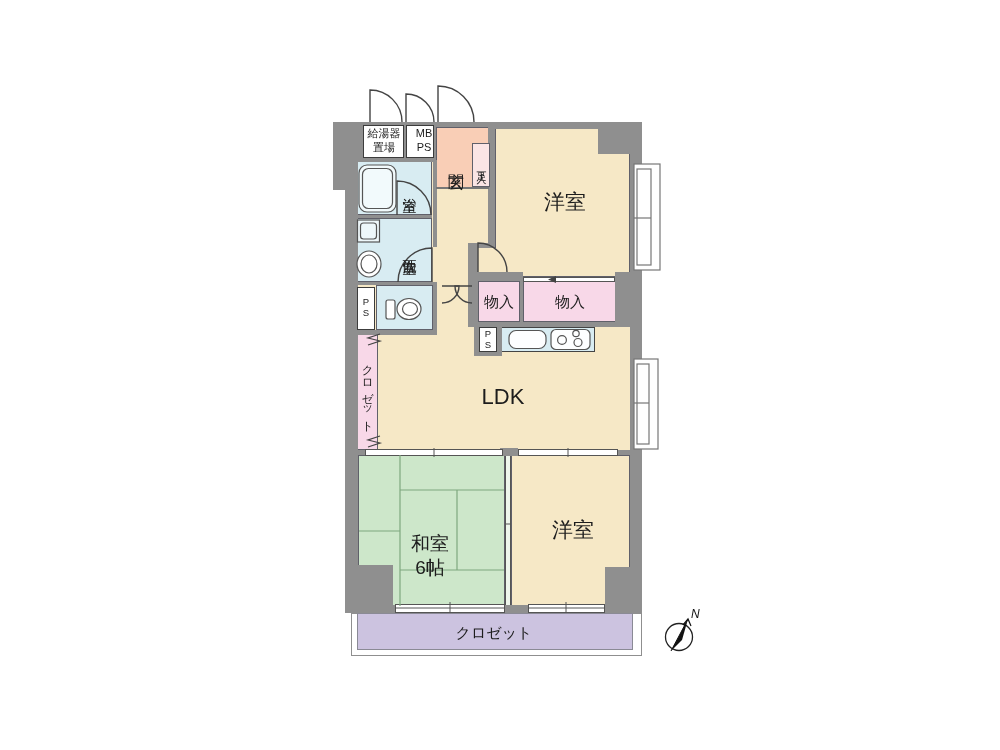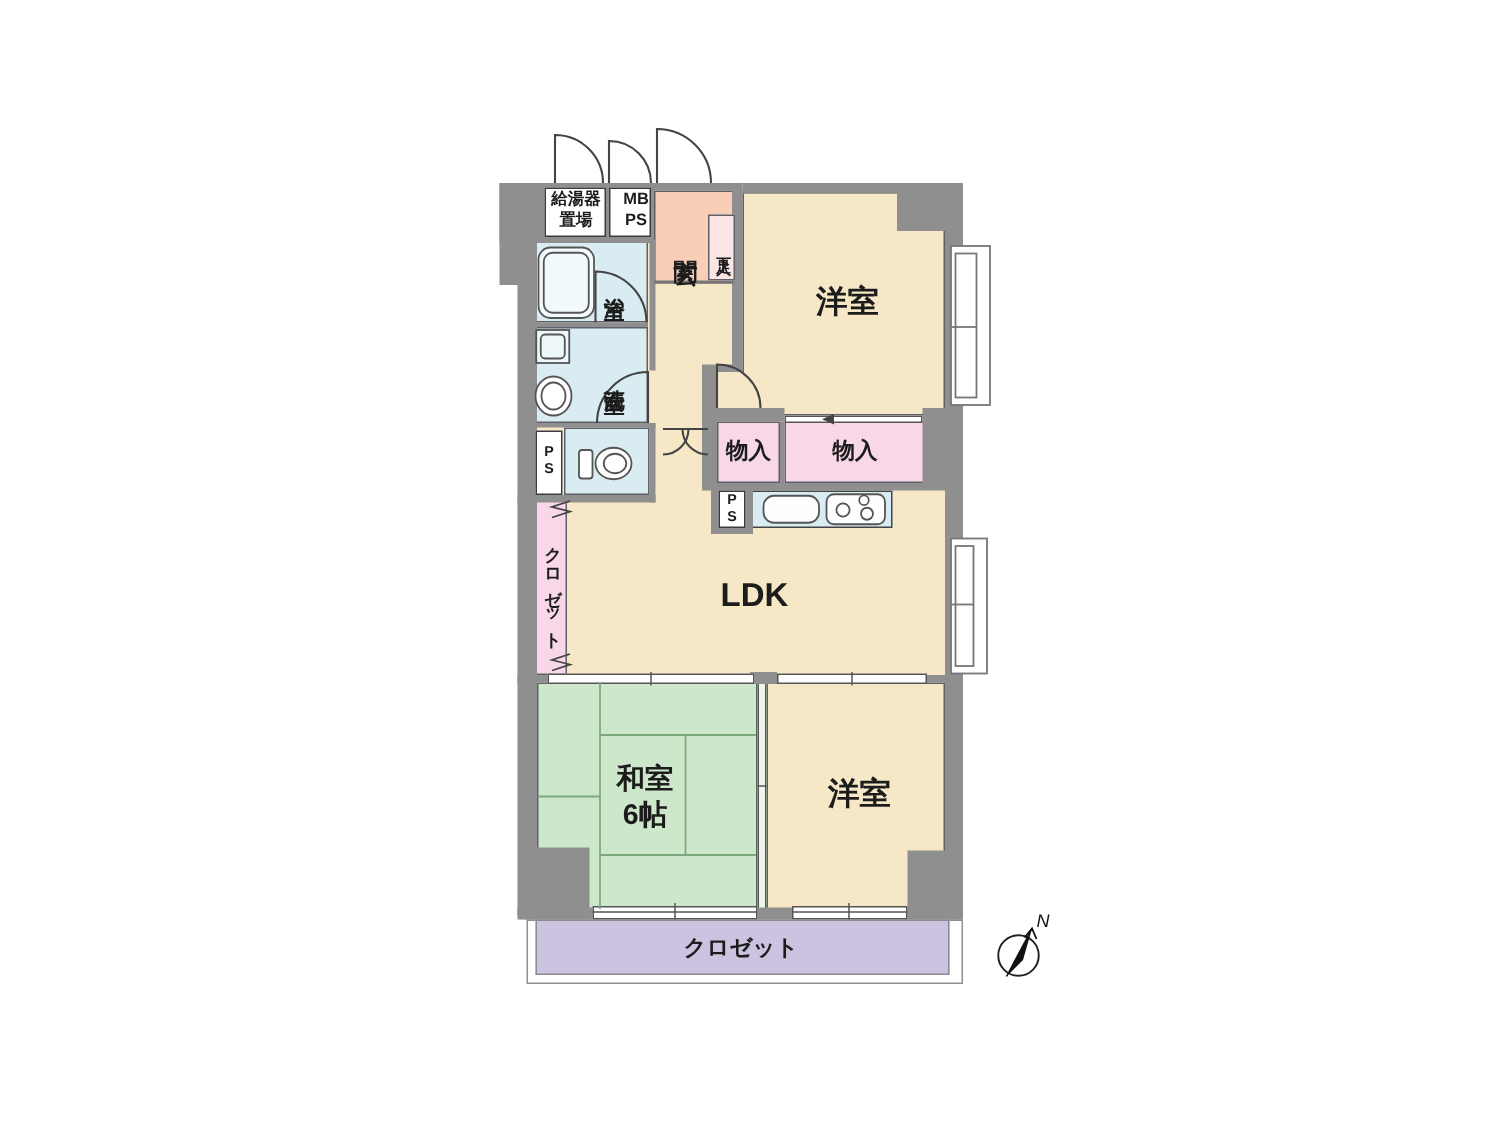--- a/index.html
+++ b/index.html
@@ -6,21 +6,21 @@
   #plan{position:relative;width:1000px;height:750px;background:#ffffff;overflow:hidden;
         font-family:"Liberation Sans","DejaVu Sans",sans-serif;}
   .base{position:absolute;z-index:1;}
   .room{position:absolute;box-sizing:border-box;border:1px solid #60606a;z-index:6;}
   .fill{position:absolute;z-index:6;}
   .wall{position:absolute;background:#8f8f8f;z-index:10;}
   .wbox{position:absolute;background:#ffffff;border:1px solid #3c3c3c;box-sizing:border-box;z-index:12;}
   .rail{position:absolute;background:#ffffff;border:1px solid #8f8f8f;box-sizing:border-box;z-index:4;}
   svg.overlay{position:absolute;left:0;top:0;z-index:30;pointer-events:none;}
   .lab{position:absolute;transform:translate(-50%,-50%);color:#1c1c1c;text-align:center;
-       white-space:pre-line;z-index:40;font-weight:700;line-height:1.25;}
+       white-space:pre-line;z-index:40;font-weight:400;line-height:1.25;}
   .vert{writing-mode:vertical-rl;text-orientation:upright;letter-spacing:1px;line-height:1;}
   .wm{position:absolute;left:326px;top:350px;z-index:35;font-size:54px;font-weight:bold;
       color:#c7c7c7;opacity:0.62;letter-spacing:-1px;white-space:nowrap;}
   .north{position:absolute;left:655px;top:606px;z-index:40;}
 </style>
 </head>
 <body>
 
 <div id="plan">
 
@@ -166,18 +166,18 @@
   <div class="lab vert" style="left:410px;top:188px;font-size:14px;">浴室</div>
   <div class="lab vert" style="left:410px;top:250px;font-size:14px;">洗面室</div>
   <div class="lab" style="left:366px;top:308px;font-size:9.5px;line-height:1.15;">P
 S</div>
   <div class="lab" style="left:499px;top:302px;font-size:15px;">物入</div>
   <div class="lab" style="left:570px;top:302px;font-size:15px;">物入</div>
   <div class="lab" style="left:488px;top:340px;font-size:9.5px;line-height:1.15;">P
 S</div>
   <div class="lab vert" style="left:367px;top:392px;font-size:11.5px;">クロゼット</div>
   <div class="lab" style="left:503px;top:397px;font-size:22px;">LDK</div>
-  <div class="lab" style="left:430px;top:532px;font-size:19px;">和室
+  <div class="lab" style="left:430px;top:556px;font-size:19px;">和室
 6帖</div>
   <div class="lab" style="left:573px;top:530px;font-size:21px;">洋室</div>
   <div class="lab" style="left:494px;top:633px;font-size:15px;">クロゼット</div>
 
 </div>
 
 </body></html>

